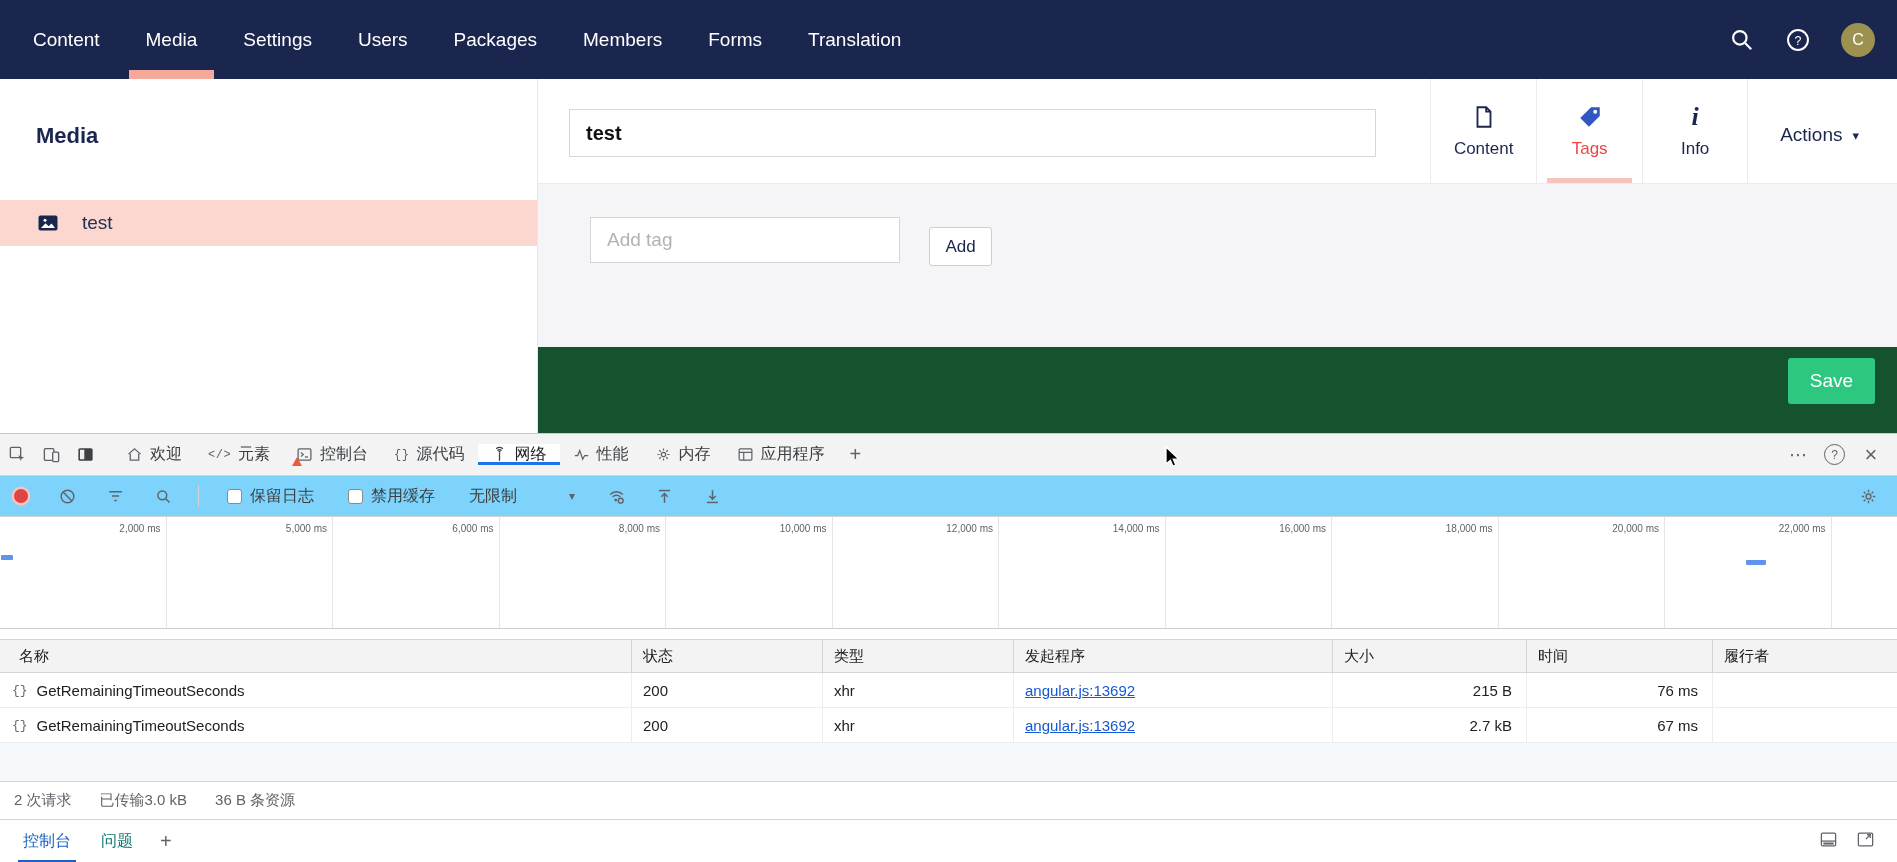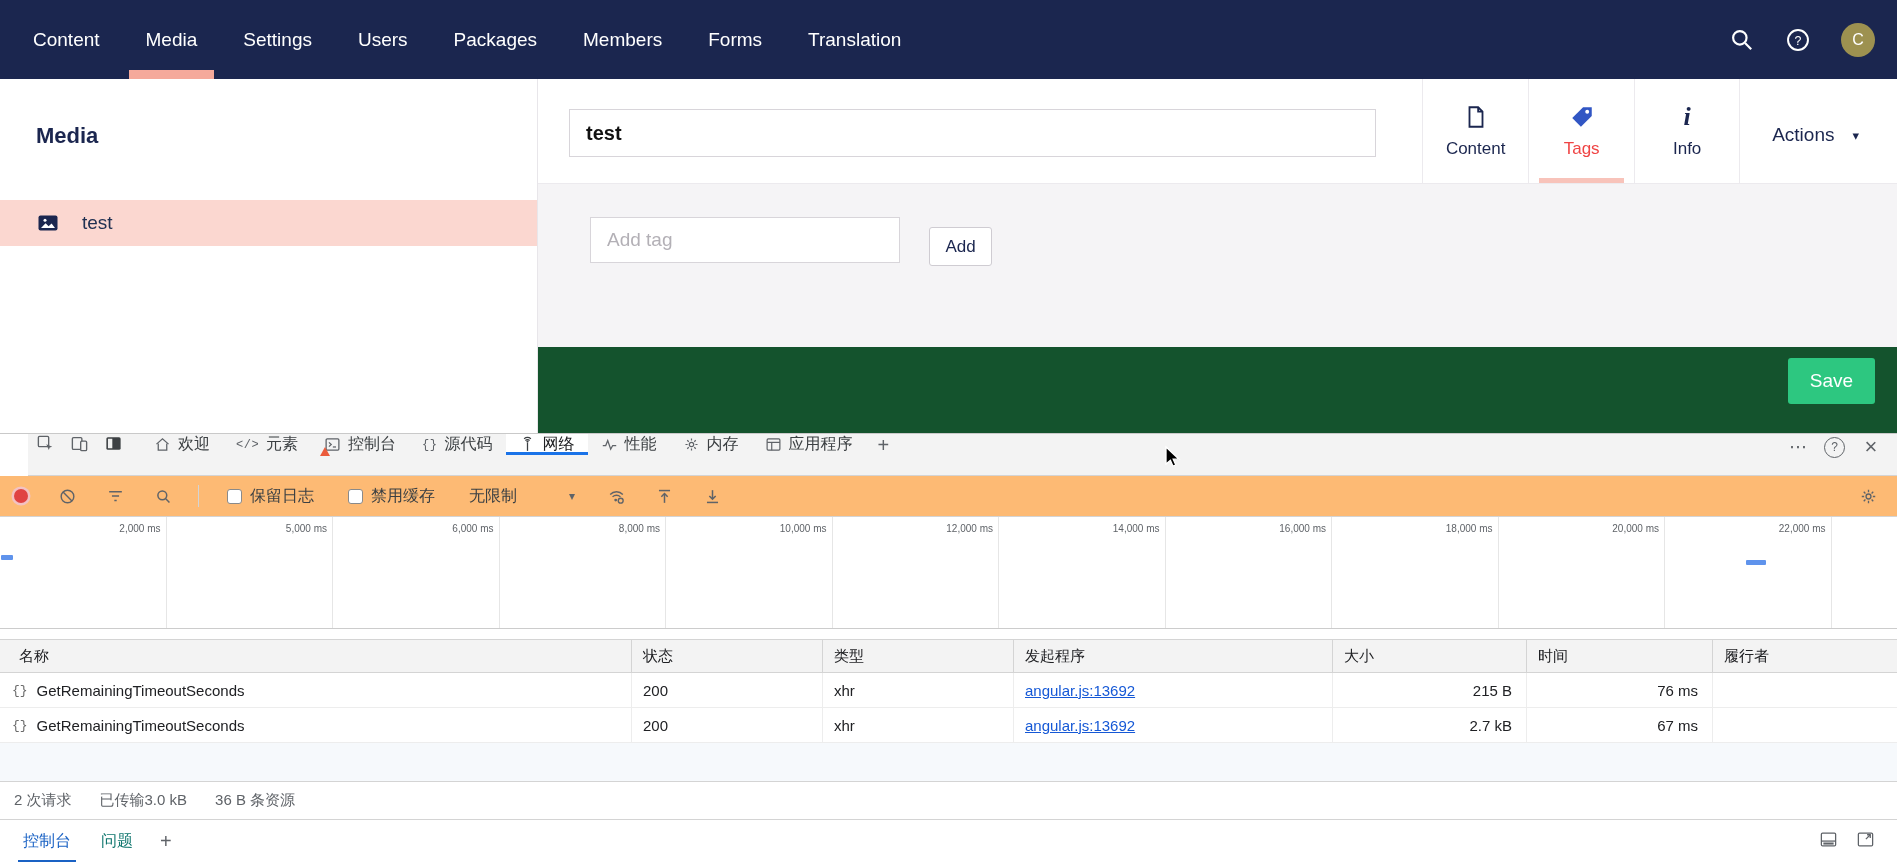--- a/index.html
+++ b/index.html
@@ -41,39 +41,39 @@
   .tab { width:106px; border-left:1px solid #eceaee; display:flex; flex-direction:column;
     align-items:center; justify-content:center; gap:9px; position:relative; cursor:default; }
   .tab.last { border-right:1px solid #eceaee; }
   .tab-icon { width:26px; height:26px; display:inline-flex; align-items:center; justify-content:center; }
   .tab-label { font-size:17px; color:#1b264f; }
   .tab.active::after { content:""; position:absolute; bottom:0; left:10px; right:10px;
     height:5px; background:#f8c3ba; }
   .tab.active .tab-label { color:#ef4444; }
   .info-i { font-family:"Liberation Serif","DejaVu Serif",serif; font-style:italic;
     font-weight:bold; font-size:26px; color:#1b264f; line-height:1; }
-  .actions { display:flex; align-items:center; gap:18px; padding:8px 38px 0 32px;
+  .actions { display:flex; align-items:center; gap:10px; padding:8px 38px 0 32px;
     font-size:19px; color:#1b264f; cursor:default; }
   .caret { font-size:13px; color:#1b264f; }
   .editor-body { position:absolute; top:105px; left:0; right:0; height:163px; background:#f5f4f6; }
   .tag-input { position:absolute; left:52px; top:33px; width:310px; height:46px;
     border:1px solid #d8d5da; padding:0 16px; font-size:19px; color:#333; font-family:inherit; outline:none; }
   .tag-input::placeholder { color:#b3b0b6; }
   .add-btn { position:absolute; left:391px; top:43px; width:63px; height:39px;
     background:#fff; border:1px solid #cfccd2; border-radius:3px; font-size:17px;
     color:#1b264f; font-family:inherit; }
   .editor-footer { position:absolute; bottom:0; left:0; right:0; height:86px; background:#14532d; }
   .save-btn { position:absolute; right:22px; top:11px; width:87px; height:46px;
     background:#2dc780; color:#fff; border:none; border-radius:3px; font-size:19px; font-family:inherit; }
 
   
   .devtools { position:absolute; left:0; top:433px; width:1897px; height:429px;
     border-top:1px solid #c9c9c9; background:#fff; color:#3c4043; }
   .dt-tabbar { height:42px; background:#f3f3f3; border-bottom:1px solid #d4d4d4;
-    display:flex; align-items:flex-start;margin-left:28px; }
+    display:flex; align-items:center; }
   .dt-iconbtn { width:34px; display:flex; align-items:center; justify-content:center; }
   .dt-iconbtn svg { width:19px; height:19px; }
   .dt-sep { width:1px; background:#d4d4d4; margin:9px 5px; }
   .dt-tab { display:flex; align-items:center; gap:7px; padding:0 13px; font-size:16px;
     color:#3c4043; position:relative; cursor:default; white-space:nowrap; }
   .dt-tab.active { background:#fff; box-shadow:inset 0 -3px 0 #1a73e8; color:#202124; }
   .dt-ticon { width:17px; height:17px; display:inline-flex; position:relative; }
   .dt-ticon svg { width:17px; height:17px; }
   .dt-ticon-txt { font-size:12px; color:#5f6368; letter-spacing:0.5px;
     font-family:"Liberation Mono","DejaVu Sans Mono",monospace; }
@@ -81,21 +81,21 @@
     border-left:5px solid transparent; border-right:5px solid transparent;
     border-bottom:9px solid #eb5b3c; }
   .dt-plus { display:flex; align-items:center; padding:0 12px; font-size:20px; color:#5f6368; }
   .dt-tabbar-right { margin-left:auto; display:flex; align-items:center; gap:4px; padding-right:10px; }
   .dt-glyph { width:32px; text-align:center; font-size:18px; color:#5f6368; }
   .dt-glyph.big { font-size:22px; }
   .qm { width:21px; height:21px; border:1.5px solid #5f6368; border-radius:50%;
     display:inline-flex; align-items:center; justify-content:center; font-size:12px;
     color:#5f6368; margin:0 6px; }
 
-  .dt-netbar { height:41px; background:#fdba74; border-bottom:1px solid #d4d4d4;
+  .dt-netbar { height:41px; background:#7dd3fc; border-bottom:1px solid #d4d4d4;
     display:flex; align-items:center; gap:14px; padding:0 12px; font-size:16px; }
   .record-dot { width:14px; height:14px; border-radius:50%; background:#e04343;
     box-shadow:0 0 0 2.5px #f3c2c2; margin:0 8px 0 2px; }
   .cb-group { display:flex; align-items:center; gap:8px; padding:0 10px; cursor:default; }
   .checkbox { width:15px; height:15px; border:1px solid #8a8a8a; border-radius:3px; background:#fff; }
   .throttle { display:flex; align-items:center; width:126px; justify-content:space-between;
     padding:0 10px; cursor:default; }
   .caret.gray { color:#5f6368; font-size:12px; }
   .nb-sep { width:1px; height:22px; background:#d4d4d4; margin:0 4px; }
   .push-right { margin-left:auto; }

